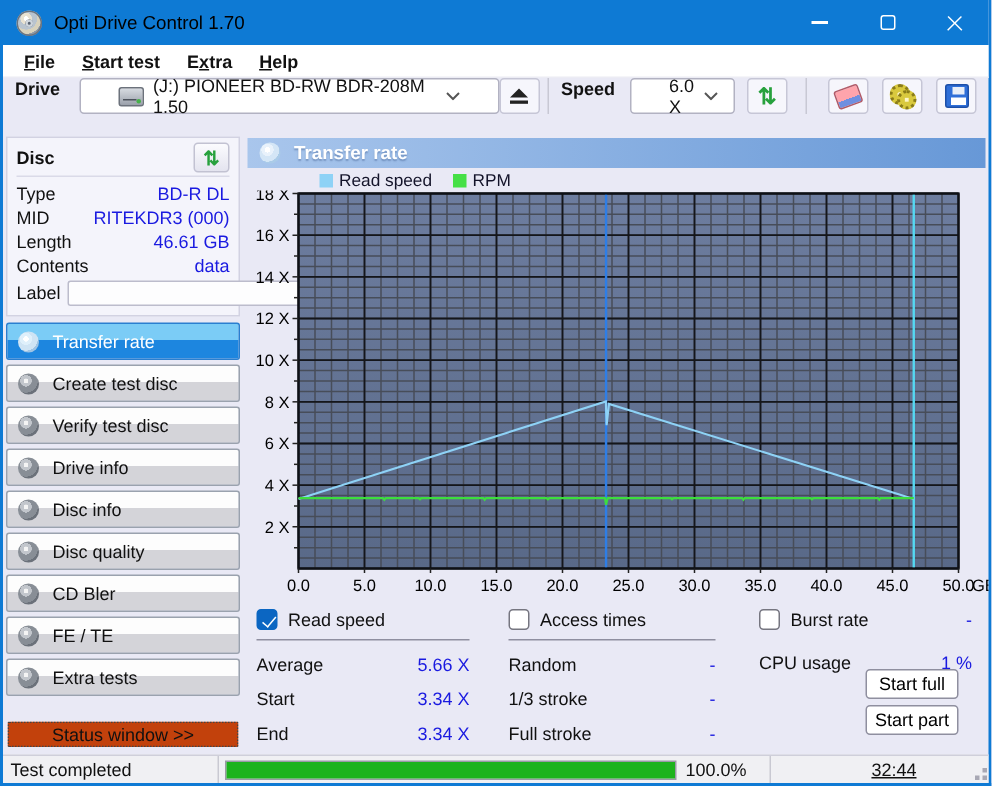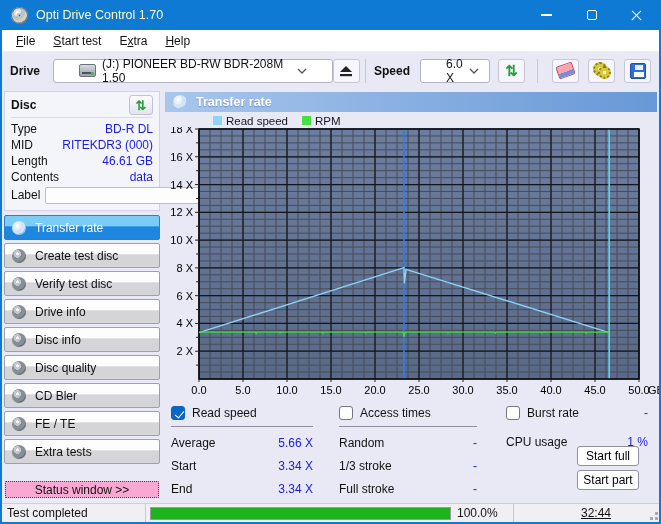--- a/index.html
+++ b/index.html
@@ -1,37 +1,37 @@
 <!DOCTYPE html>
 <html><head>
 <meta charset="utf-8">
 <style>
   * { margin:0; padding:0; box-sizing:border-box; }
   body { font-family:"Liberation Sans", sans-serif; font-size:12px; color:#111; width:661px; height:524px; overflow:hidden; background:#e9e9f5; }
   .window { width:661px; height:524px; border:2px solid #0e7ad4; border-top:none; display:flex; flex-direction:column; background:#e9e9f5; }
 
   
-  .titlebar { height:30px; background:#0e7ad4; color:#fef9c3; display:flex; align-items:center; padding-left:9px; gap:8px; flex:none; font-size:12.5px; }
+  .titlebar { height:30px; background:#0e7ad4; color:#000000; display:flex; align-items:center; padding-left:9px; gap:8px; flex:none; font-size:12.5px; }
   .app-icon { width:17px; height:17px; border-radius:50%; background:radial-gradient(circle at 38% 32%, #ffffff 0 10%, #e8e2d2 11% 24%, #b9c4cf 25% 46%, #d8d2bc 47% 64%, #8e99a6 65% 100%); box-shadow:inset 0 0 0 1px #6a7480; position:relative; flex:none; }
   .app-icon::after { content:""; position:absolute; left:6px; top:6px; width:5px; height:5px; border-radius:50%; background:#5a6472; box-shadow:inset 0 0 0 1.5px #cfd6dd; }
   .win-btns { margin-left:auto; display:flex; height:100%; }
   .wbtn { width:45px; height:100%; display:flex; align-items:center; justify-content:center; }
   .glyph-min { width:11px; height:1.5px; background:#fff; }
   .glyph-max { width:10px; height:10px; border:1.3px solid #fff; border-radius:2px; }
   .glyph-close { position:relative; width:13px; height:13px; }
   .glyph-close::before, .glyph-close::after { content:""; position:absolute; left:0; top:6px; width:13px; height:1.4px; background:#fff; }
   .glyph-close::before { transform:rotate(45deg); }
   .glyph-close::after { transform:rotate(-45deg); }
 
   
   .menubar { height:22px; background:#fff; display:flex; align-items:center; padding-left:5px; flex:none; border-bottom:1px solid #ececf4; }
-  .menu-item { padding:2px 9px; }
+  .menu-item { padding:2px 9px;font-weight:bold; }
 
   
-  .toolbar { height:37px; display:flex; align-items:center; padding:0 8px; flex:none; }
+  .toolbar { height:37px; display:flex; padding:0 8px; flex:none; }
   .bold { font-weight:bold; }
   .combo { height:24px; background:#fff; border:1px solid #b2b2c2; border-radius:3px; display:flex; align-items:center; padding:0 25px; gap:6px; }
   .drive-combo { width:282px; margin-left:13px; }
   .speed-combo { width:70px; margin-left:10px; }
   .chev { margin-left:auto; flex:none; }
   .tool-btn { width:27px; height:24px; border:1px solid #c6c6d6; border-radius:3px; background:#f6f6fc; display:flex; align-items:center; justify-content:center; flex:none; }
   .tb-sep { width:1px; height:24px; background:#c8c8d4; margin:0 5px; flex:none; }
   .drive-icon { width:17px; height:13px; background:linear-gradient(#d7dbe1,#9ba1ab); border:1px solid #6c727c; border-radius:2px; position:relative; flex:none; }
   .drive-icon::after { content:""; position:absolute; left:2px; top:7px; width:9px; height:1.5px; background:#4c525c; }
   .drive-icon::before { content:""; position:absolute; right:1px; bottom:1px; width:3px; height:3px; border-radius:50%; background:#47b14b; }
@@ -56,21 +56,21 @@
   .val { color:#1a1ae0; }
   .label-row { display:flex; align-items:center; gap:5px; margin-top:0; }
   .label-input { flex:1; height:17px; border:1px solid #bcbccc; background:#fdfdfe; border-radius:2px; font:inherit; padding:0 3px; }
   .disc-glyph-yellow { width:14px; height:14px; border-radius:50%; background:radial-gradient(circle at 38% 35%, #ffffff 0 12%, #efe9a8 13% 30%, #cfc35a 31% 62%, #a89c3e 63% 100%); box-shadow:inset 0 0 0 1px #8a7e2c; }
 
   .nav { display:flex; flex-direction:column; gap:3px; margin-top:4px; }
   .nav-btn { height:25px; display:flex; align-items:center; gap:9px; padding-left:7px; border:1px solid #9aa2ae; border-radius:2px; background:linear-gradient(#fdfdfd 0 45%, #d4d4d9 46% 100%); }
   .nav-btn.sel { background:linear-gradient(#7bccf6 0 45%, #1d86df 46% 100%); border-color:#2a7fd0; color:#fff; }
   .disc-glyph { width:14px; height:14px; border-radius:50%; background:radial-gradient(circle at 38% 35%, #f4f4f4 0 12%, #c2c6cc 13% 30%, #888e96 31% 62%, #6b717a 63% 100%); flex:none; }
   .nav-btn.sel .disc-glyph { background:radial-gradient(circle at 38% 35%, #ffffff 0 14%, #dff0fb 15% 32%, #cfe4f4 33% 62%, #9fc4e4 63% 100%); }
-  .status-window-btn { margin:auto 1px 1px 1px; height:17px; border:1px dotted #444; background:#f9a8d4; display:flex; align-items:center; justify-content:center; border-radius:1px; }
+  .status-window-btn { margin:auto 1px 1px 1px; height:17px; border:1px dotted #444; background:#c2410c; display:flex; align-items:center; justify-content:center; border-radius:1px; }
 
   .right { flex:1; display:flex; flex-direction:column; padding:3px 2px 0 3px; min-width:0; }
   .section-head { height:20px; flex:none; background:linear-gradient(90deg,#a9c6ec,#6798d7); color:#fff; font-weight:bold; display:flex; align-items:center; gap:9px; padding-left:8px; font-size:12.5px; text-shadow:0 1px 1px rgba(40,70,120,.35); }
   .section-head .disc-glyph { background:radial-gradient(circle at 38% 35%, #ffffff 0 14%, #e9f2fb 15% 32%, #d4e6f6 33% 62%, #aacbe8 63% 100%); }
   .chart-area { flex:1; min-height:0; }
   .legend { display:flex; gap:14px; align-items:center; margin:2px 0 0 48px; height:13px; font-size:11.5px; color:#14142a; }
   .legend-item { display:flex; align-items:center; gap:4px; }
   .lg-swatch { width:9px; height:9px; display:inline-block; }
 
   

